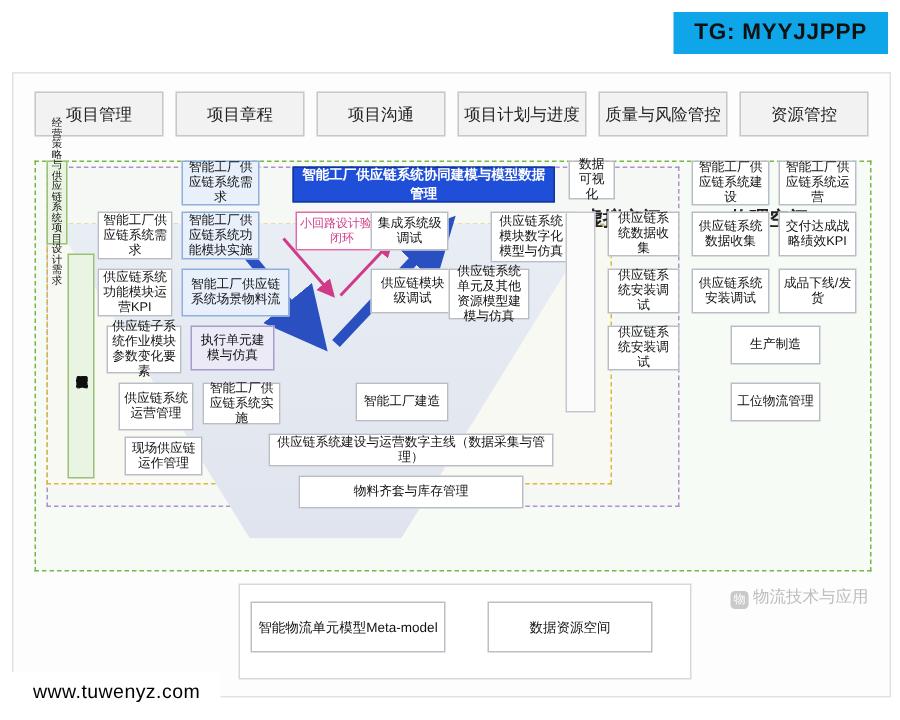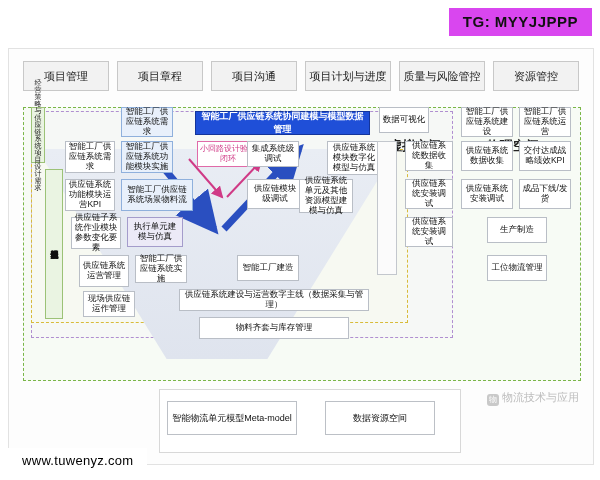--- a/index.html
+++ b/index.html
@@ -8,21 +8,21 @@
     background:#ffffff;
     font-family:"Liberation Sans", sans-serif;
     position:relative;
     overflow:hidden;
   }
   #root { position:absolute; left:0; top:0; width:600px; height:480px; }
 
   
   .tg-badge {
     position:absolute; right:8px; top:8px;
-    background:#d946ef; color:#111;
+    background:#0ea5e9; color:#111;
     font-size:15px; font-weight:bold;
     padding:5px 14px 6px 14px;
     letter-spacing:0.5px;
   }
 
   
   .frame {
     position:absolute; left:8px; top:48px; width:584px; height:415px;
     background:#fdfdfd;
     border:1px solid #e2e2e2;
@@ -210,21 +210,21 @@
     <div class="node white" style="left:74px; top:242px; width:52px; height:26px;">现场供应链运作管理</div>
 
     <div class="node white" style="left:238px; top:92px; width:52px; height:26px;">集成系统级调试</div>
     <div class="node white" style="left:238px; top:130px; width:56px; height:30px;">供应链模块级调试</div>
     <div class="node white" style="left:290px; top:92px; width:54px; height:34px;margin-left:28px;">供应链系统模块数字化模型与仿真</div>
     <div class="node white" style="left:290px; top:130px; width:54px; height:34px;">供应链系统单元及其他资源模型建模与仿真</div>
     <div class="node white" style="left:228px; top:206px; width:62px; height:26px;">智能工厂建造</div>
     <div class="node white" style="left:170px; top:240px; width:190px; height:22px;">供应链系统建设与运营数字主线（数据采集与管理）</div>
     <div class="node white" style="left:190px; top:268px; width:150px; height:22px;">物料齐套与库存管理</div>
 
-    <div class="node white" style="left:370px; top:58px; width:50px; height:26px;">数据可视化</div>
+    <div class="node white" style="left:370px; top:58px; width:31px; height:26px;">数据可视化</div>
     <div class="node white" style="left:396px; top:92px; width:48px; height:30px;">供应链系统数据收集</div>
     <div class="node white" style="left:396px; top:130px; width:48px; height:30px;">供应链系统安装调试</div>
     <div class="node white" style="left:396px; top:168px; width:48px; height:30px;">供应链系统安装调试</div>
     <div class="node plain vert" style="left:368px; top:92px; width:20px; height:134px;"></div>
 
     <div class="node white" style="left:452px; top:58px; width:52px; height:30px;">智能工厂供应链系统建设</div>
     <div class="node white" style="left:510px; top:58px; width:52px; height:30px;">智能工厂供应链系统运营</div>
     <div class="node white" style="left:452px; top:92px; width:52px; height:30px;">供应链系统数据收集</div>
     <div class="node white" style="left:510px; top:92px; width:52px; height:30px;">交付达成战略绩效KPI</div>
     <div class="node white" style="left:452px; top:130px; width:52px; height:30px;">供应链系统安装调试</div>

